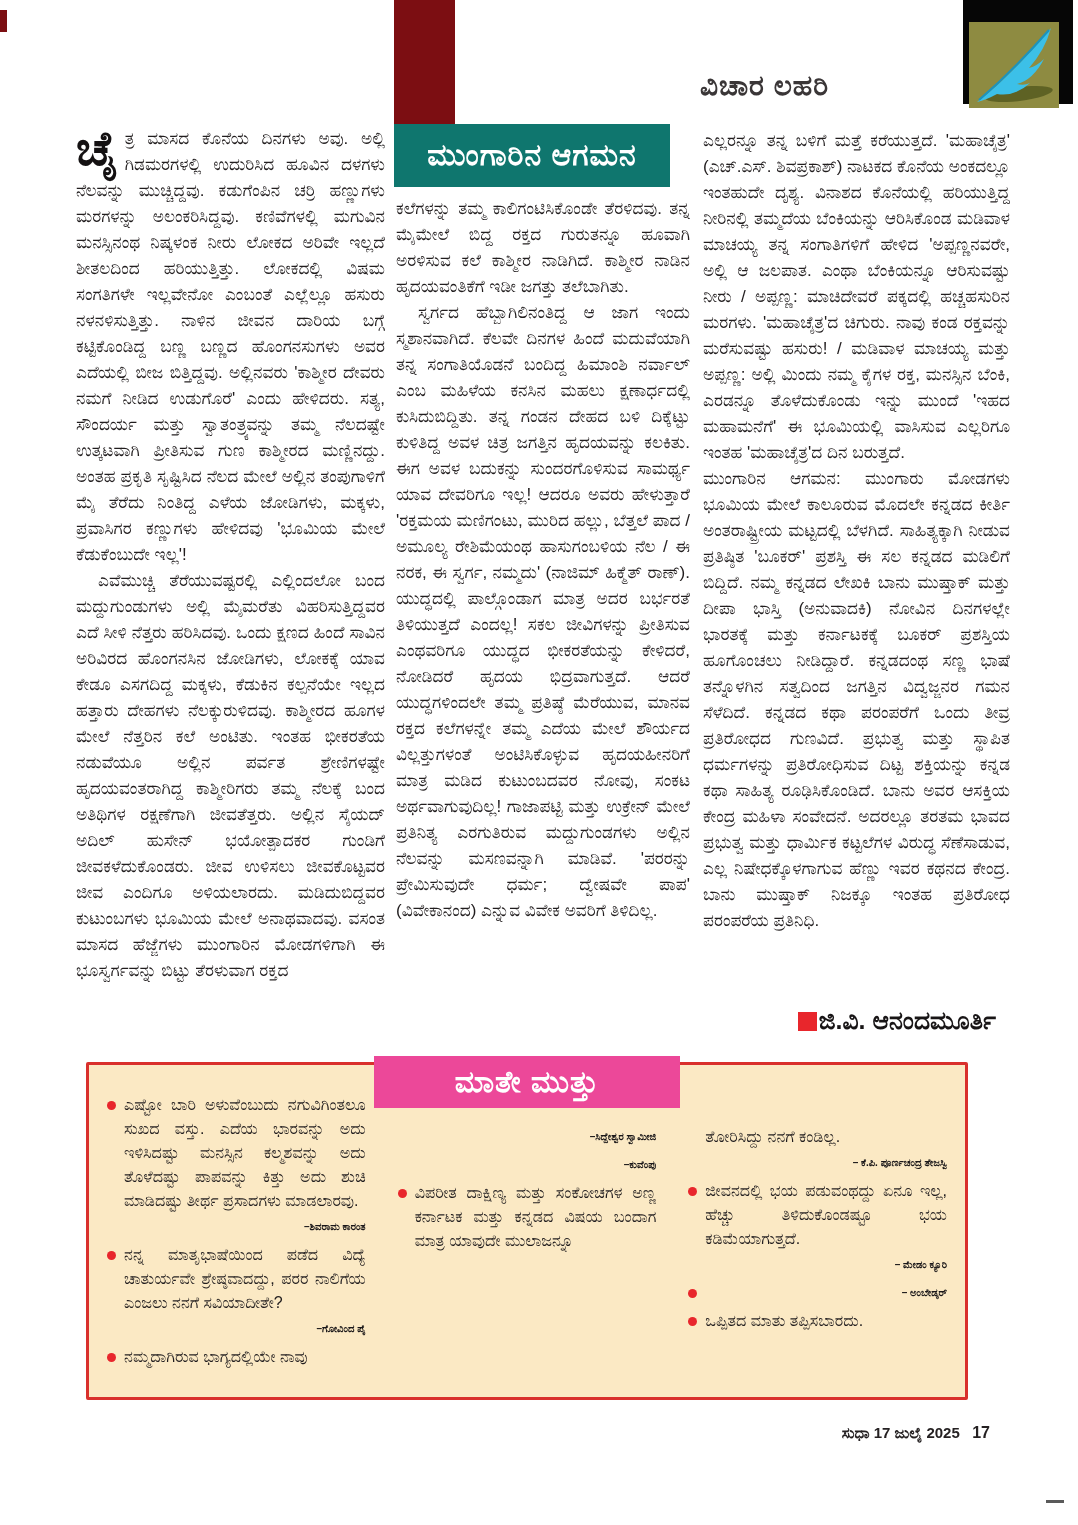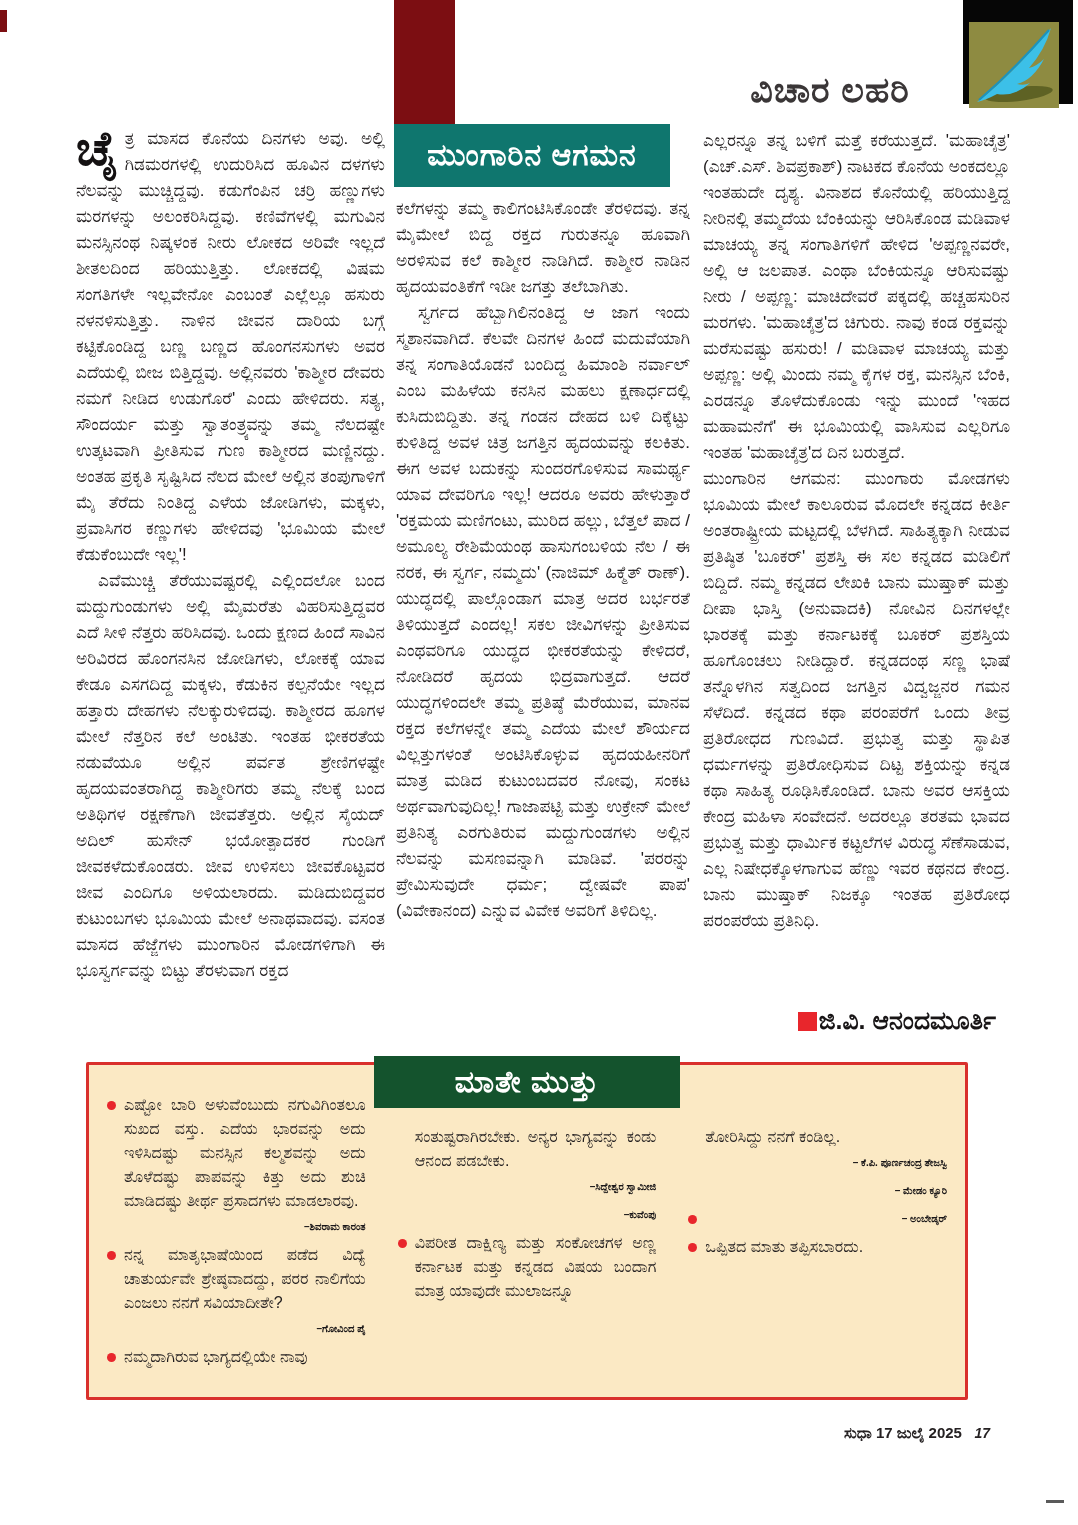--- a/index.html
+++ b/index.html
@@ -7,21 +7,21 @@
   body {
     width:1078px; height:1525px; position:relative; overflow:hidden;
     font-family:"Liberation Sans", sans-serif;
     color:#1d1a1b;
   }
   .corner-mark { position:absolute; left:0; top:10px; width:7px; height:22px; background:#7c0e12; }
 
   
   .masthead-label {
     position:absolute; top:70px; left:700px; width:260px;
-    text-align:center; font-size:35px; font-weight:bold; color:#3a3637;
+    text-align:left; font-size:28px; font-weight:bold; color:#3a3637;
     letter-spacing:1px;
   }
   .logo-black { position:absolute; left:963px; top:0; width:110px; height:104px; background:#060606; }
   .logo-olive { position:absolute; left:969px; top:22px; width:90px; height:86px; background:#8e8b41; }
   .logo-olive svg { width:100%; height:100%; display:block; }
 
   
   .title-bar-top { position:absolute; left:394px; top:0; width:61px; height:126px; background:#7c0e12; }
   .article-title-box {
     position:absolute; left:394px; top:124px; width:276px; height:63px;
@@ -53,41 +53,41 @@
   .byline-square { width:19px; height:19px; background:#e8262c; flex:0 0 auto; }
   .byline-name { font-size:25px; font-weight:bold; color:#181516; }
 
   
   .quote-box {
     position:absolute; left:86px; top:1062px; width:882px; height:338px;
     background:#fbe9c4; border:3px solid #d9302c; border-radius:2px;
   }
   .quote-box-header {
     position:absolute; left:50%; top:-9px; transform:translateX(-50%);
-    width:306px; height:52px; background:#14532d; color:#ffffff;
+    width:306px; height:52px; background:#ec4899; color:#ffffff;
     display:flex; align-items:center; justify-content:center;
     font-size:30px; font-weight:bold; letter-spacing:1px;
   }
   .qcols {
     position:absolute; left:0; top:0; width:100%; height:100%;
     display:flex; gap:32px; padding:28px 18px 14px 18px; overflow:hidden;
   }
   .qcol { flex:1 1 0; overflow:hidden; }
   .qcol-mid { padding-top:32px; }
   .qitem { position:relative; padding-left:17px; font-size:16px; line-height:24px; text-align:justify; color:#211d1e; margin-bottom:2px; }
   .qdot { position:absolute; left:0; top:8px; width:9px; height:9px; border-radius:50%; background:#e8262c; }
   .qauthor { text-align:right; font-weight:bold; font-size:10px; line-height:24px; margin-bottom:4px; color:#1a1718; }
 
   
   .footer {
     position:absolute; left:700px; top:1424px; width:290px;
     text-align:right; color:#252122;
   }
   .footer .issue { font-size:15px; font-weight:bold; }
-  .footer .pageno { font-size:14px; font-weight:bold; margin-left:8px;font-style:italic; }
+  .footer .pageno { font-size:16px; font-weight:bold; margin-left:8px; }
 
   .edge-artifact { position:absolute; left:1046px; top:1500px; width:18px; height:3px; background:#5a5a5a; }
 </style>
 </head>
 <body>
 
 <div class="corner-mark"></div>
 
 <div class="masthead-label">ವಿಚಾರ ಲಹರಿ</div>
 <div class="logo-black"></div>
@@ -139,36 +139,37 @@
         <span>ನನ್ನ ಮಾತೃಭಾಷೆಯಿಂದ ಪಡೆದ ವಿದ್ಯೆ ಚಾತುರ್ಯವೇ ಶ್ರೇಷ್ಠವಾದದ್ದು, ಪರರ ನಾಲಿಗೆಯ ಎಂಜಲು ನನಗೆ ಸವಿಯಾದೀತೇ?</span>
       </div>
       <div class="qauthor">–ಗೋವಿಂದ ಪೈ</div>
       <div class="qitem">
         <span class="qdot"></span>
         <span>ನಮ್ಮದಾಗಿರುವ ಭಾಗ್ಯದಲ್ಲಿಯೇ ನಾವು</span>
       </div>
     </div>
 
     <div class="qcol qcol-mid">
-      <div class="qitem">
-        <span>ಸಂತುಷ್ಟರಾಗಿರಬೇಕು. ಅನ್ಯರ ಭಾಗ್ಯವನ್ನು ಕಂಡು ಆನಂದ ಪಡಬೇಕು.</span>
-      </div>
       <div class="qauthor">–ಸಿದ್ದೇಶ್ವರ ಸ್ವಾಮೀಜಿ</div>
       <div class="qauthor">–ಕುವೆಂಪು</div>
       <div class="qitem">
         <span class="qdot"></span>
         <span>ವಿಪರೀತ ದಾಕ್ಷಿಣ್ಯ ಮತ್ತು ಸಂಕೋಚಗಳ ಅಣ್ಣ ಕರ್ನಾಟಕ ಮತ್ತು ಕನ್ನಡದ ವಿಷಯ ಬಂದಾಗ ಮಾತ್ರ ಯಾವುದೇ ಮುಲಾಜನ್ನೂ</span>
       </div>
     </div>
 
     <div class="qcol qcol-mid">
       <div class="qitem">
         <span>ತೋರಿಸಿದ್ದು ನನಗೆ ಕಂಡಿಲ್ಲ.</span>
       </div>
       <div class="qauthor">– ಕೆ.ಪಿ. ಪೂರ್ಣಚಂದ್ರ ತೇಜಸ್ವಿ</div>
+      <div class="qitem">
+        <span class="qdot"></span>
+        <span>ಜೀವನದಲ್ಲಿ ಭಯ ಪಡುವಂಥದ್ದು ಏನೂ ಇಲ್ಲ, ಹೆಚ್ಚು ತಿಳಿದುಕೊಂಡಷ್ಟೂ ಭಯ ಕಡಿಮೆಯಾಗುತ್ತದೆ.</span>
+      </div>
       <div class="qauthor">– ಮೇಡಂ ಕ್ಯೂರಿ</div>
       <div class="qitem">
         <span class="qdot"></span>
       </div>
       <div class="qauthor">– ಅಂಬೇಡ್ಕರ್</div>
       <div class="qitem">
         <span class="qdot"></span>
         <span>ಒಪ್ಪಿತದ ಮಾತು ತಪ್ಪಿಸಬಾರದು.</span>
       </div>
 

